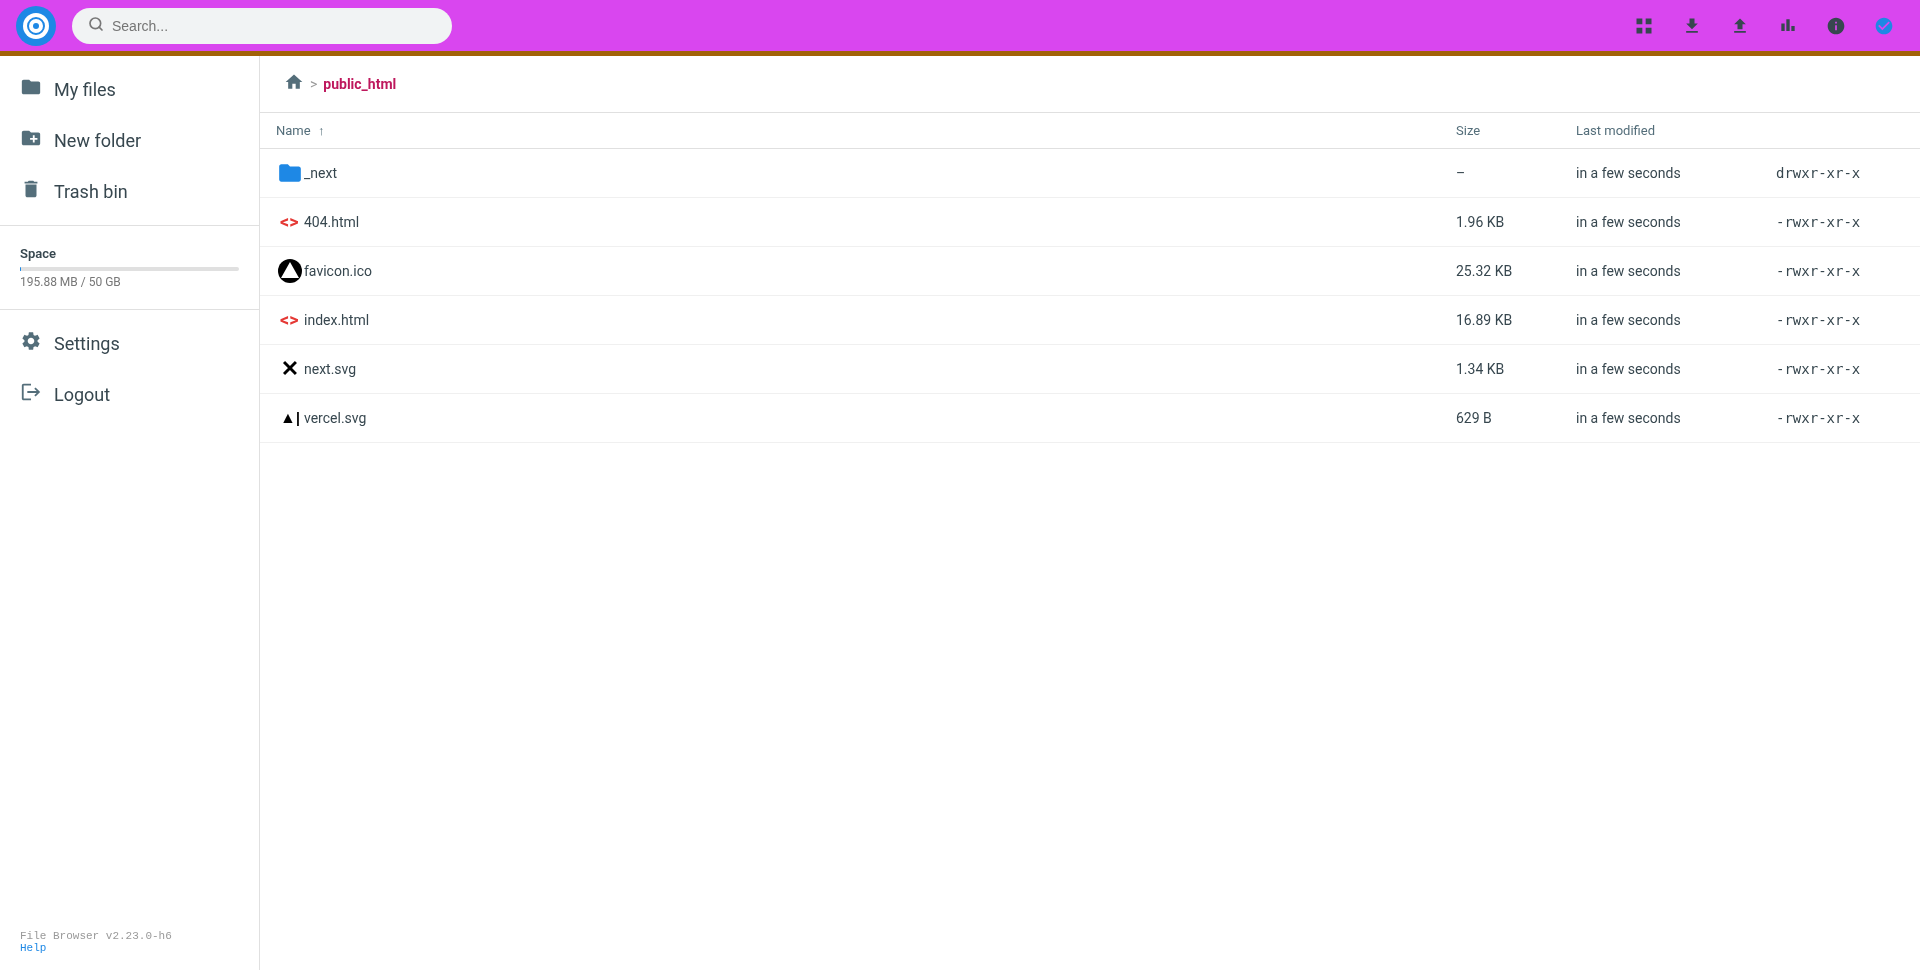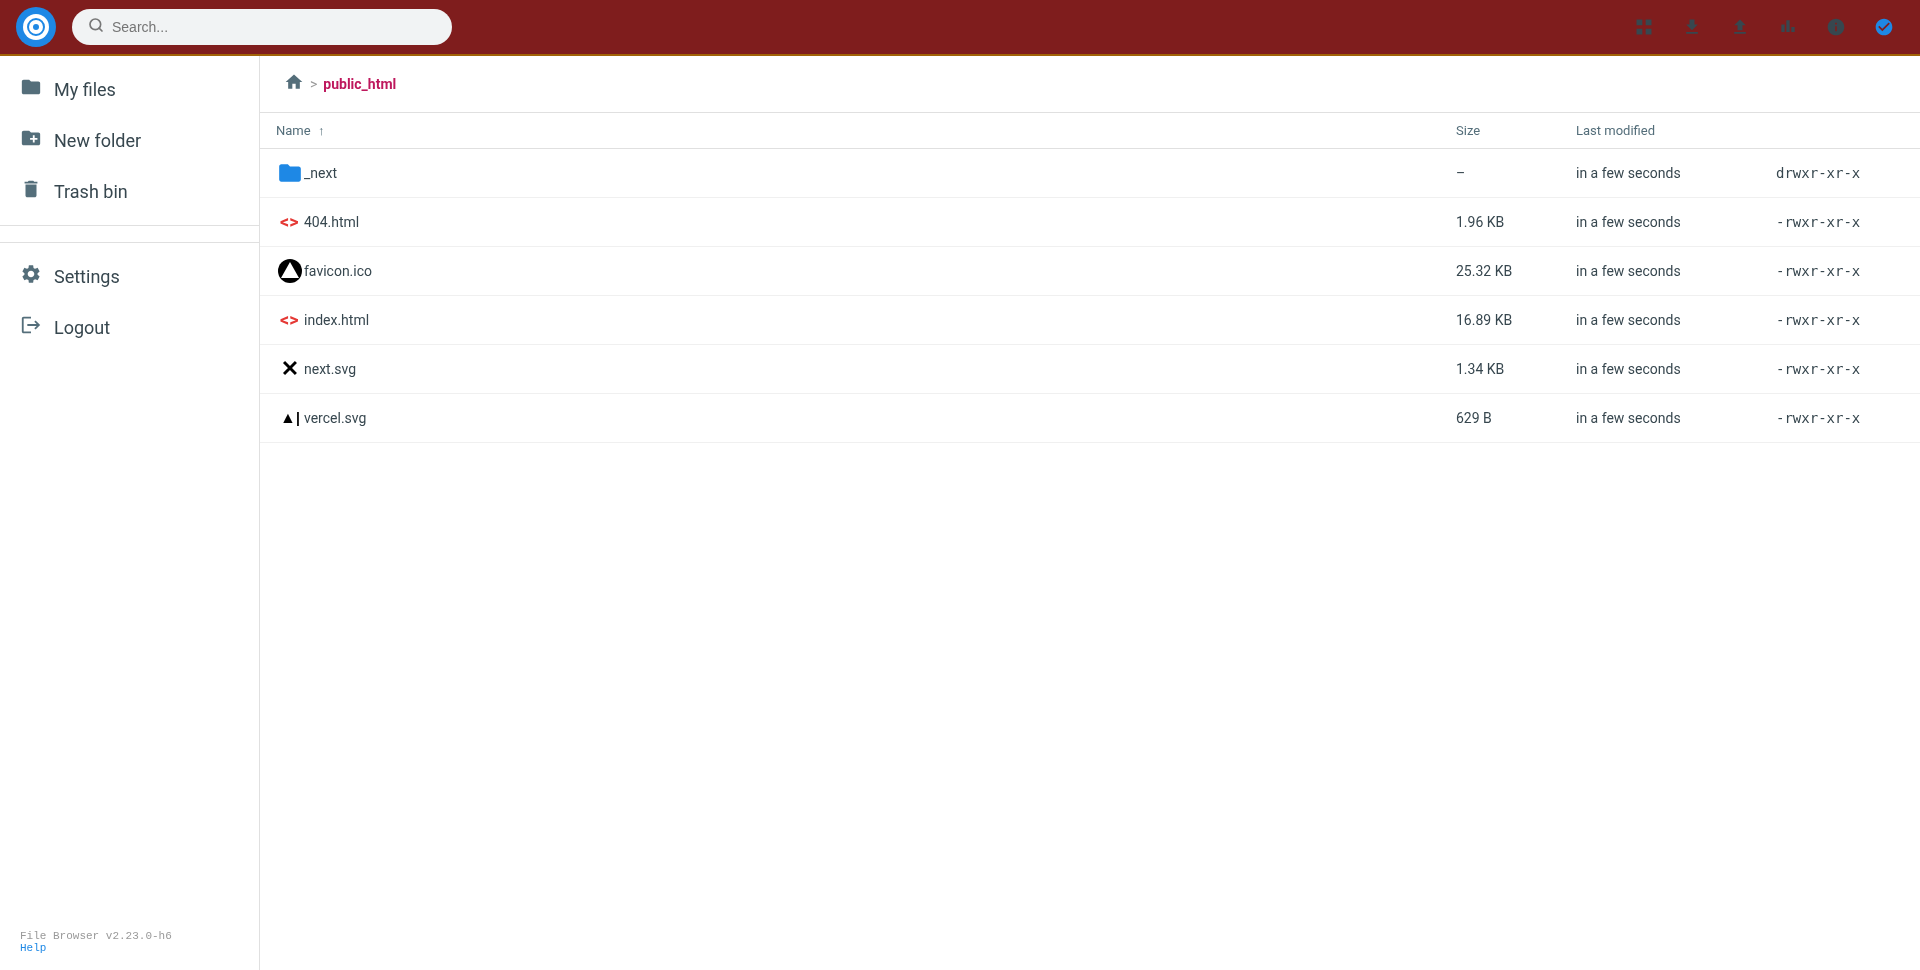--- a/index.html
+++ b/index.html
@@ -1,21 +1,21 @@
 <!DOCTYPE html>
 <html><head>
   <meta charset="utf-8">
   <style>
     * { box-sizing: border-box; margin: 0; padding: 0; }
     body { font-family: -apple-system, BlinkMacSystemFont, 'Segoe UI', Roboto, sans-serif; background: #f5f5f5; display: flex; flex-direction: column; height: 100vh; overflow: hidden; }
 
     
     .header {
-      display: flex; align-items: center; background: #7f1d1d;
-      padding: 0 16px; height: 56px; border-bottom: 2px solid #a16207;
+      display: flex; align-items: center; background: #d946ef;
+      padding: 0 16px; height: 56px; border-bottom: 5px solid #a16207;
       position: relative; z-index: 10;
     }
     .logo-btn {
       width: 40px; height: 40px; border-radius: 50%; background: #1e88e5;
       display: flex; align-items: center; justify-content: center;
       margin-right: 16px; cursor: pointer; flex-shrink: 0; border: none;
     }
     .search-bar {
       display: flex; align-items: center; background: #f1f3f4;
       border-radius: 24px; padding: 8px 16px; flex: 0 0 380px; gap: 8px;
@@ -181,20 +181,27 @@
       <span class="sidebar-icon">
         <svg width="22" height="22" viewBox="0 0 24 24" fill="#546e7a">
             <path d="M6 19c0 1.1.9 2 2 2h8c1.1 0 2-.9 2-2V7H6v12zM19 4h-3.5l-1-1h-5l-1 1H5v2h14V4z"></path>
           </svg>
       </span>
       <span>Trash bin</span>
     </div>
 
     <div class="sidebar-divider"></div>
 
+    <div class="space-section">
+      <div class="space-label">Space</div>
+      <div class="progress-bar-wrap">
+        <div class="progress-bar" style="width: 0.4%"></div>
+      </div>
+      <div class="space-text">195.88 MB / 50 GB</div>
+    </div>
 
 
     <div class="sidebar-divider"></div>
 
     <div class="sidebar-item">
       <span class="sidebar-icon">
         <svg width="22" height="22" viewBox="0 0 24 24" fill="#546e7a">
             <path d="M19.14 12.94c.04-.3.06-.61.06-.94s-.02-.64-.07-.94l2.03-1.58c.18-.14.23-.41.12-.61l-1.92-3.32c-.12-.22-.37-.29-.59-.22l-2.39.96c-.5-.38-1.03-.7-1.62-.94l-.36-2.54c-.04-.24-.24-.41-.48-.41h-3.84c-.24 0-.43.17-.47.41l-.36 2.54c-.59.24-1.13.57-1.62.94l-2.39-.96c-.22-.08-.47 0-.59.22L2.74 8.87c-.12.21-.08.47.12.61l2.03 1.58c-.05.3-.09.63-.09.94s.02.64.07.94l-2.03 1.58c-.18.14-.23.41-.12.61l1.92 3.32c.12.22.37.29.59.22l2.39-.96c.5.38 1.03.7 1.62.94l.36 2.54c.05.24.24.41.48.41h3.84c.24 0 .44-.17.47-.41l.36-2.54c.59-.24 1.13-.56 1.62-.94l2.39.96c.22.08.47 0 .59-.22l1.92-3.32c.12-.22.07-.47-.12-.61l-2.01-1.58zM12 15.6c-1.98 0-3.6-1.62-3.6-3.6s1.62-3.6 3.6-3.6 3.6 1.62 3.6 3.6-1.62 3.6-3.6 3.6z"></path>
           </svg>
       </span>

